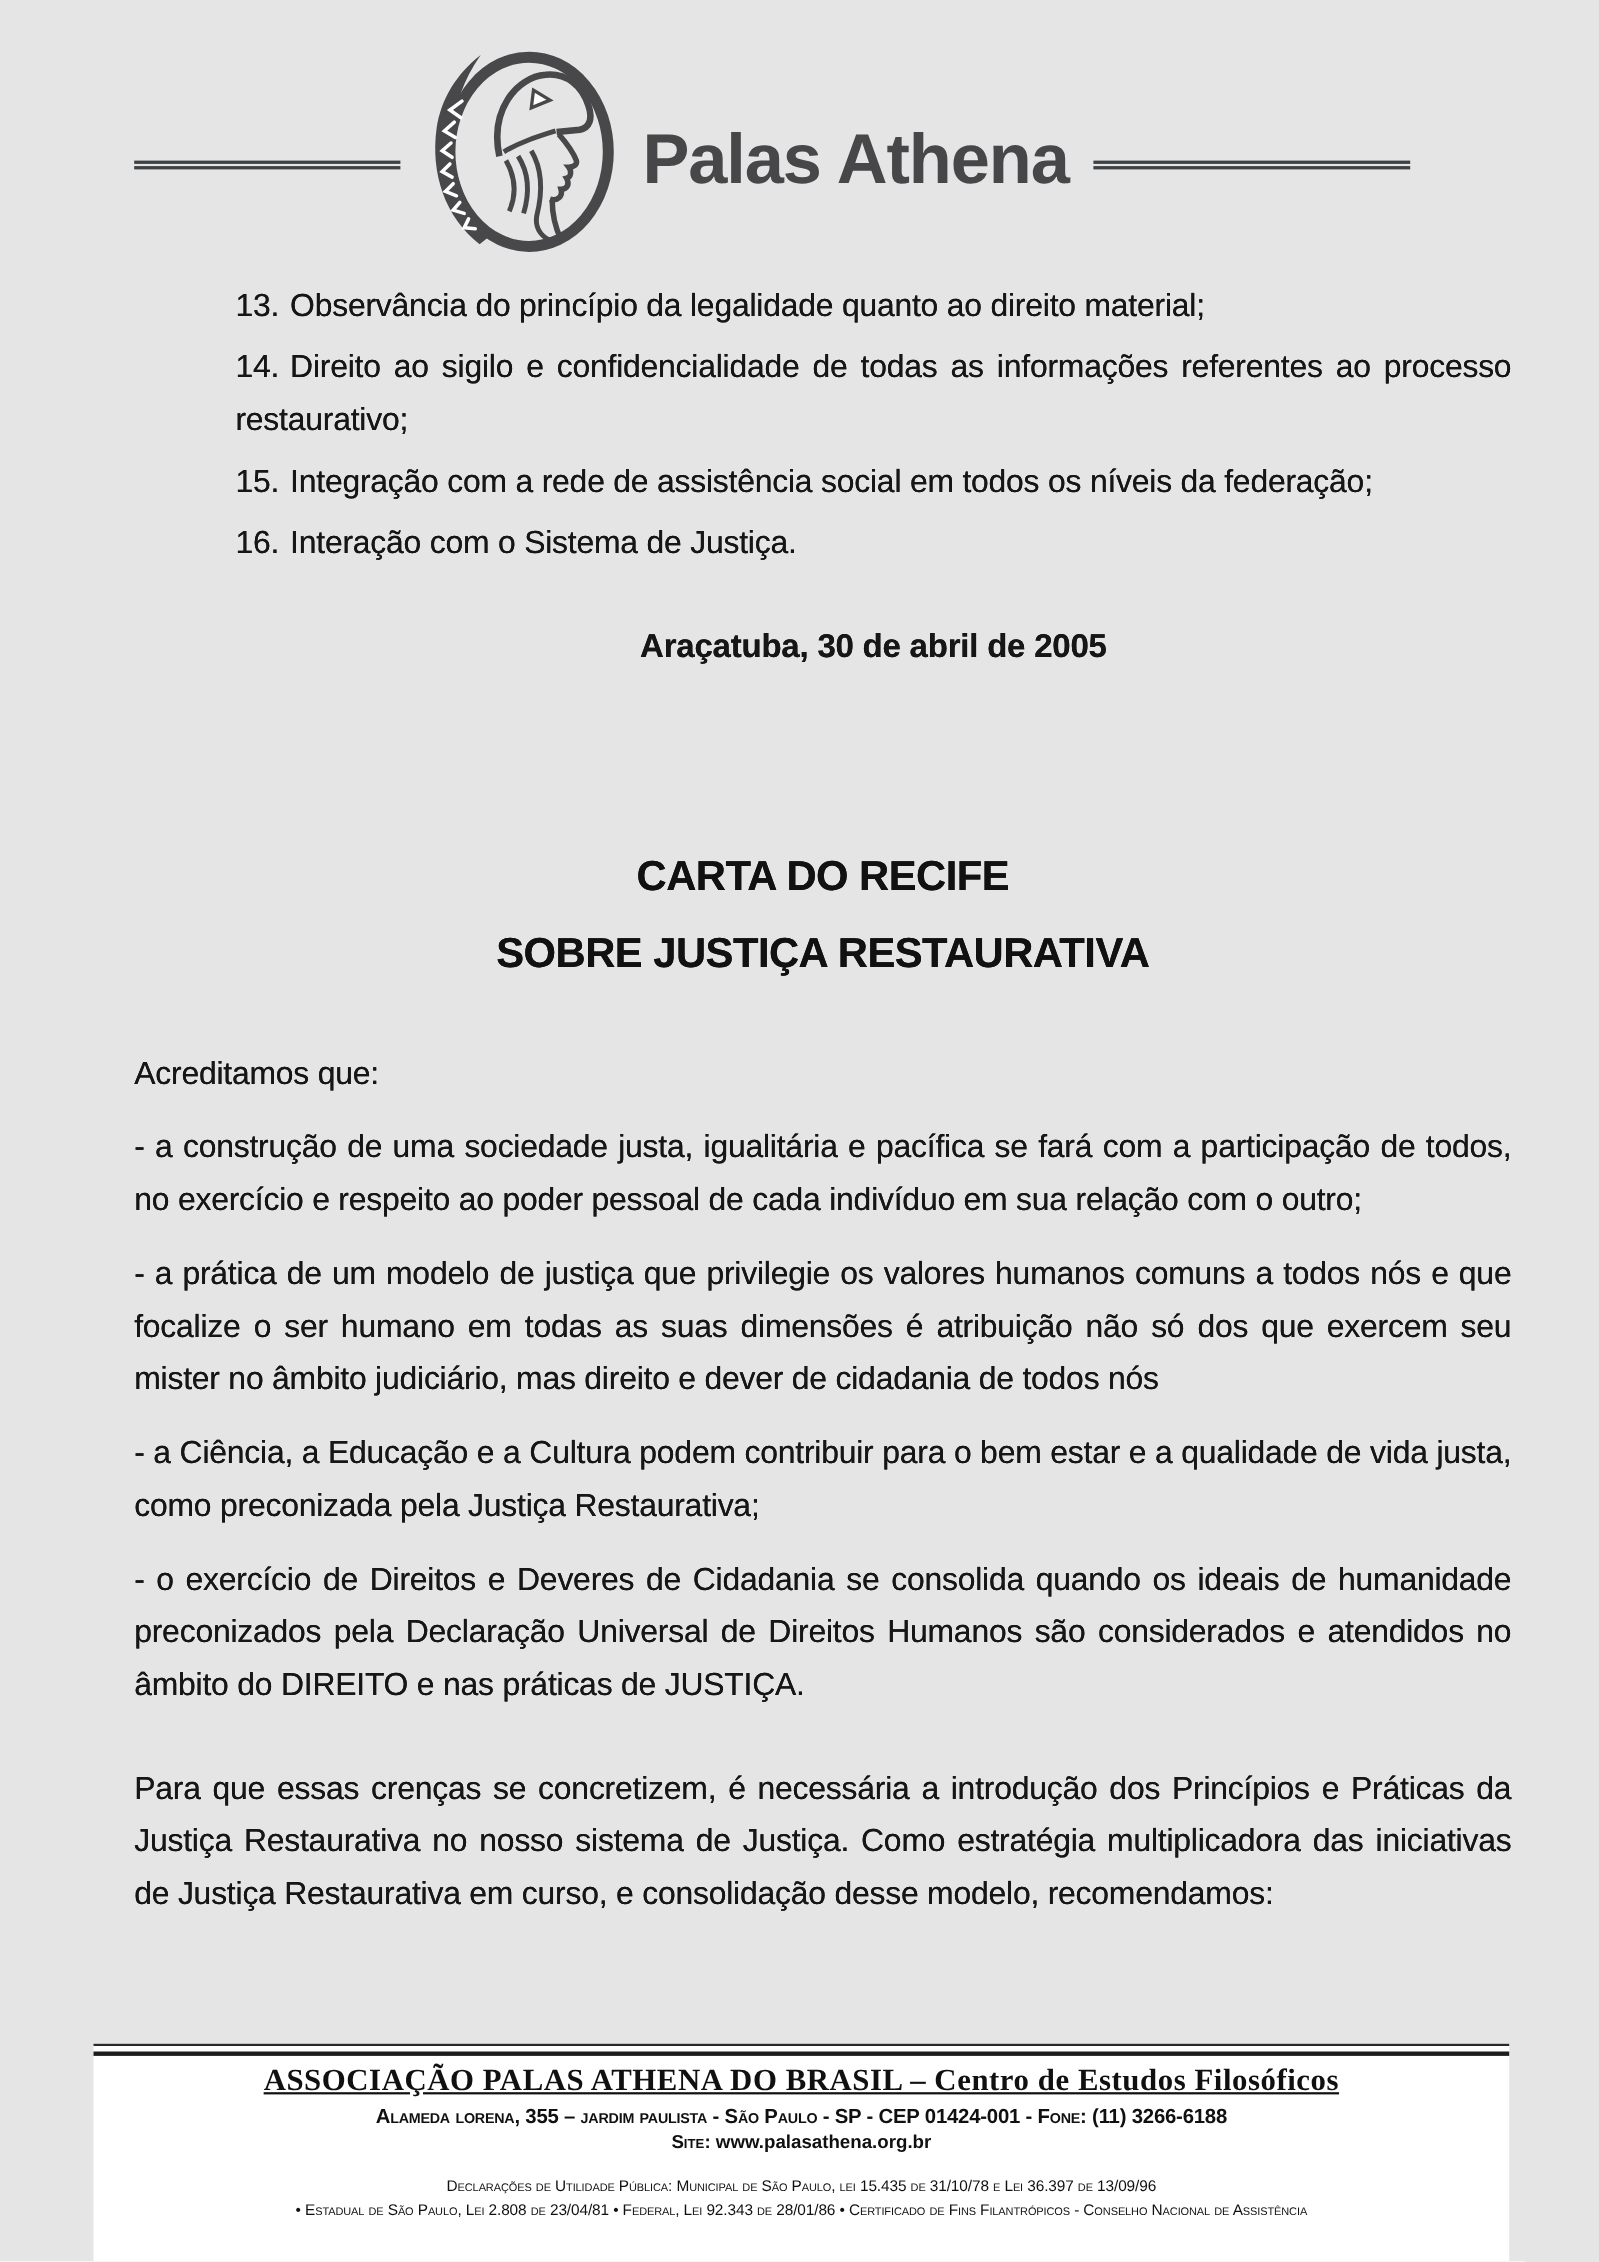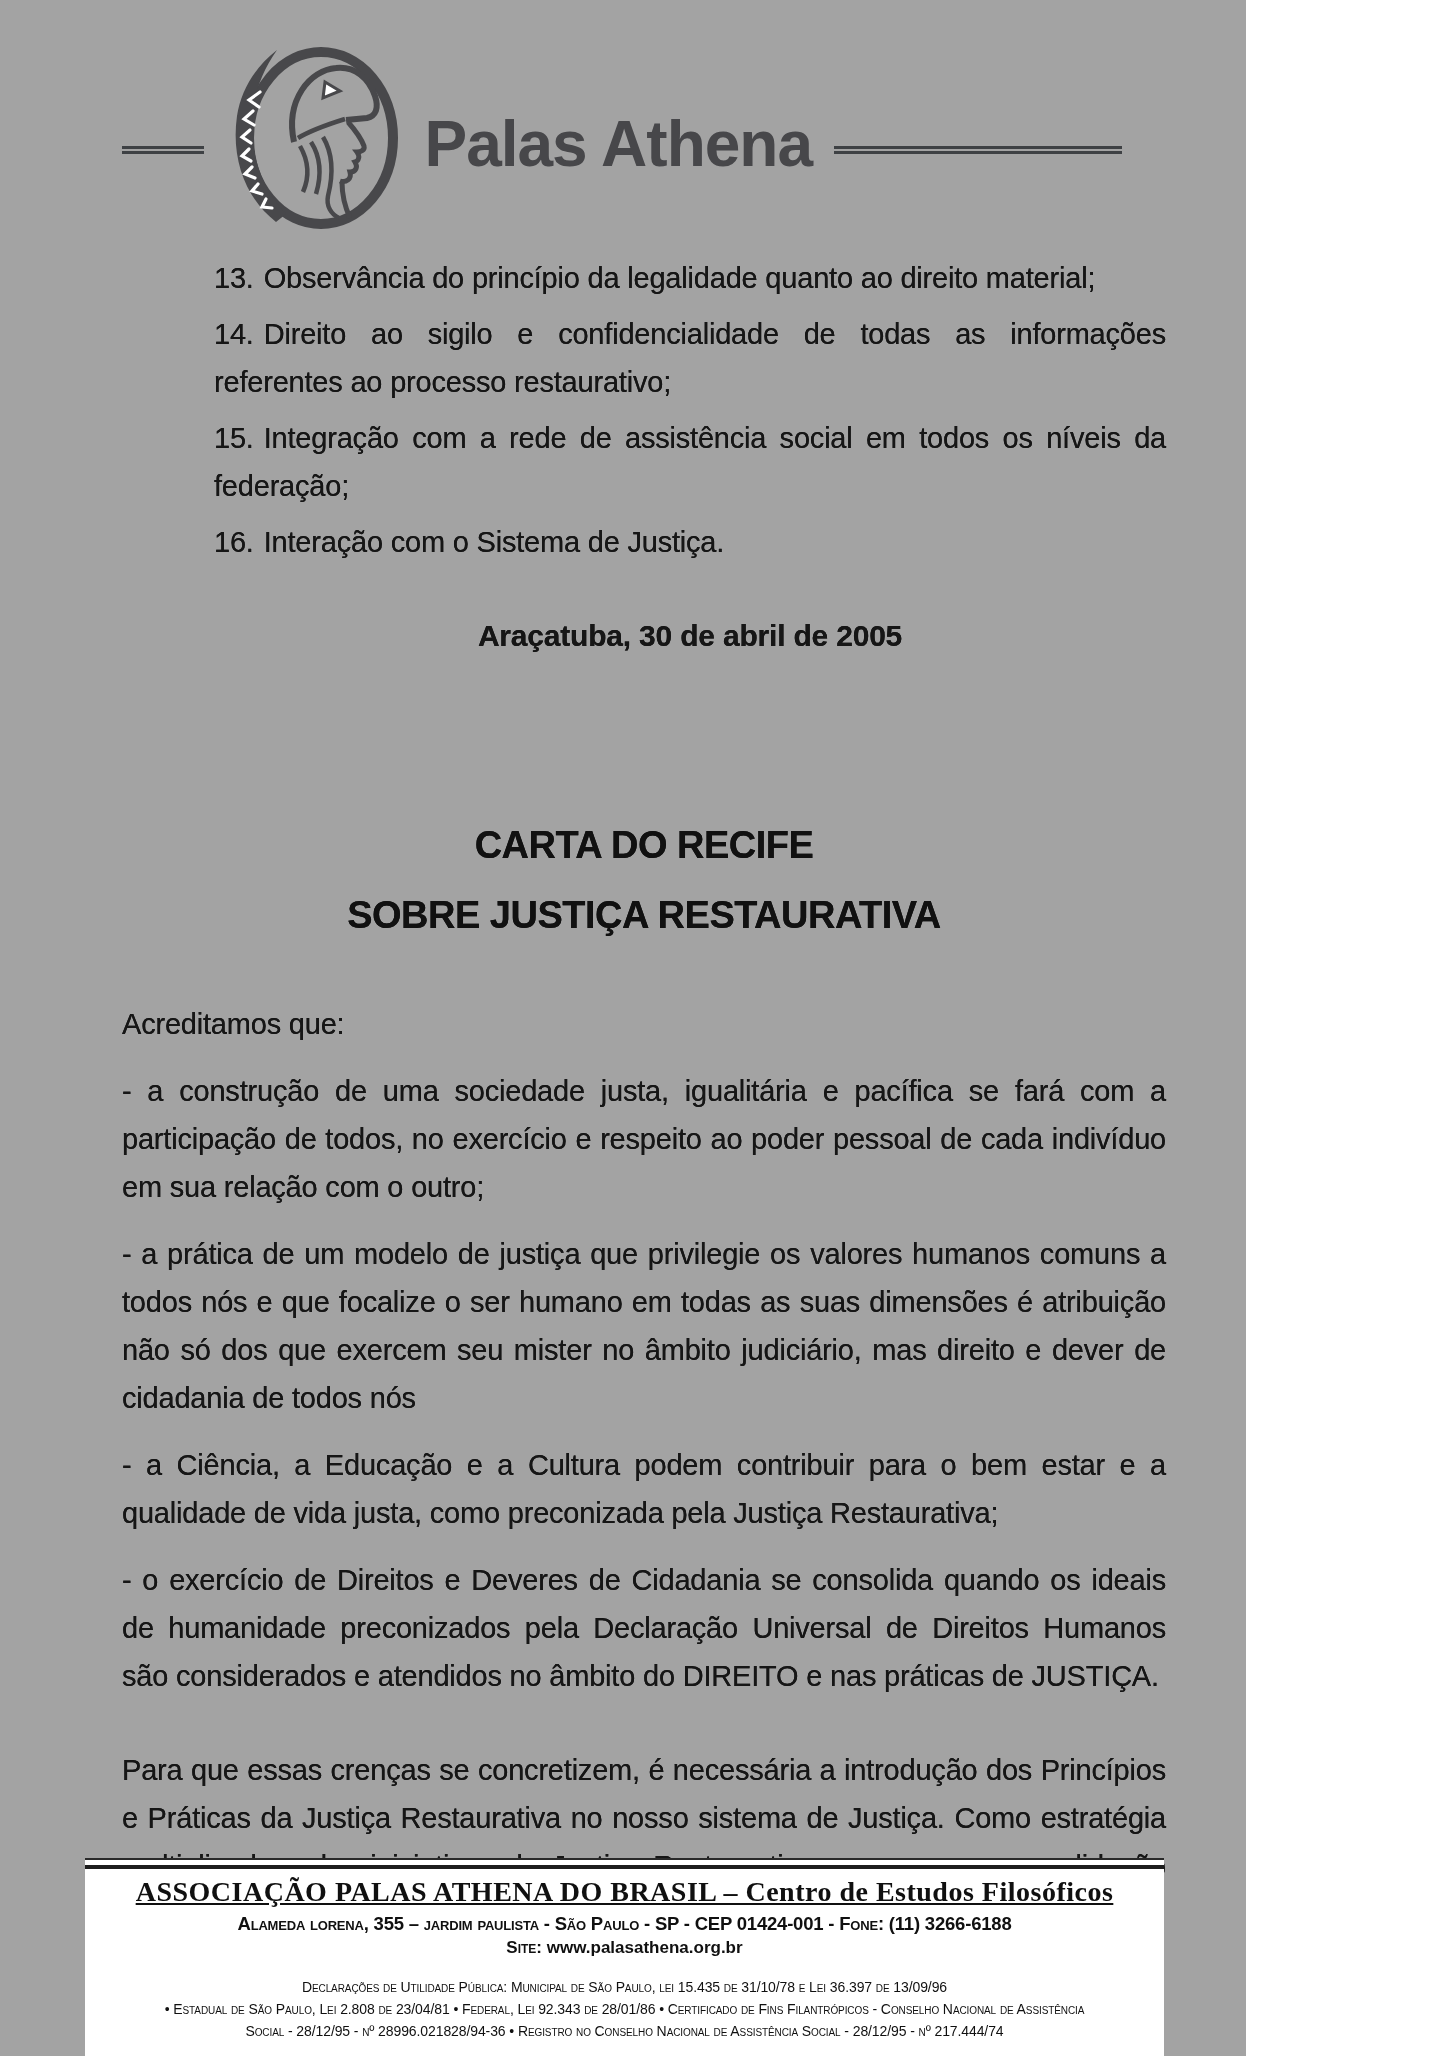--- a/index.html
+++ b/index.html
@@ -1,20 +1,20 @@
 <!DOCTYPE html>
 <html><head>
 <meta charset="utf-8">
 <style>
   html, body { margin:0; padding:0; background:#ffffff; }
   .page {
     position: relative;
-    width: 1246px;
+    width: 1454px;
     height: 2056px;
-    background: #a3a3a3;
+    background: #e5e5e5;
     overflow: hidden;
     font-family: "Liberation Sans", "DejaVu Sans", sans-serif;
     color: #161616;
   }
 
   
   .letterhead {
     display: flex;
     align-items: flex-start;
     padding: 40px 124px 0 122px;
@@ -209,17 +209,16 @@
     <div class="rule-thick"></div>
     <div class="org-line">ASSOCIAÇÃO PALAS ATHENA DO BRASIL – Centro de Estudos Filosóficos</div>
     <div class="address-line">Alameda lorena, 355 – jardim paulista - São Paulo - SP - CEP 01424-001 - Fone: (11) 3266-6188</div>
     <div class="site-line">
       <span class="lbl">Site:</span>
       <span>www.palasathena.org.br</span>
     </div>
     <div class="legal">
       <div>Declarações de Utilidade Pública: Municipal de São Paulo, lei 15.435 de 31/10/78 e Lei 36.397 de 13/09/96</div>
       <div>• Estadual de São Paulo, Lei 2.808 de 23/04/81 • Federal, Lei 92.343 de 28/01/86 • Certificado de Fins Filantrópicos - Conselho Nacional de Assistência</div>
-      <div>Social - 28/12/95 - nº 28996.021828/94-36 • Registro no Conselho Nacional de Assistência Social - 28/12/95 - nº 217.444/74</div>
     </div>
   </div>
 
 </div>
 
 </body></html>

